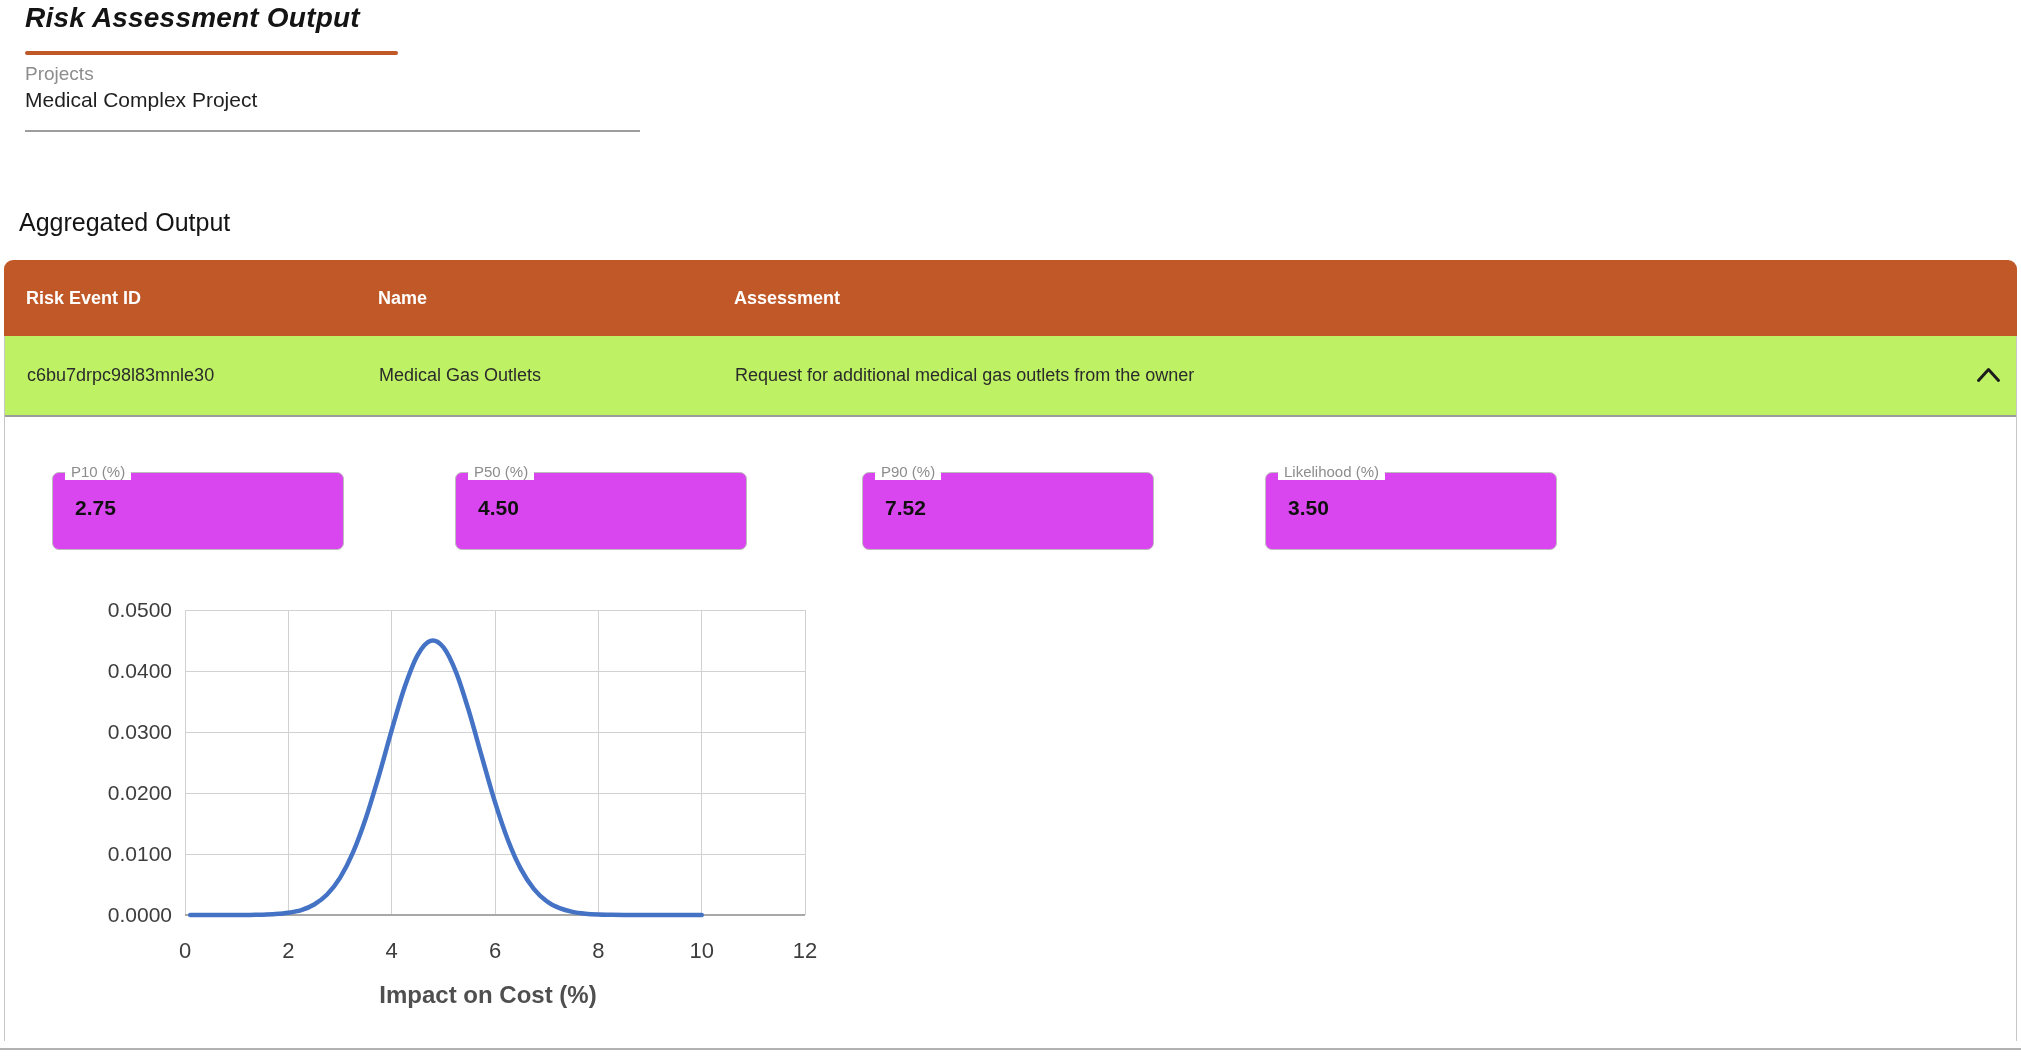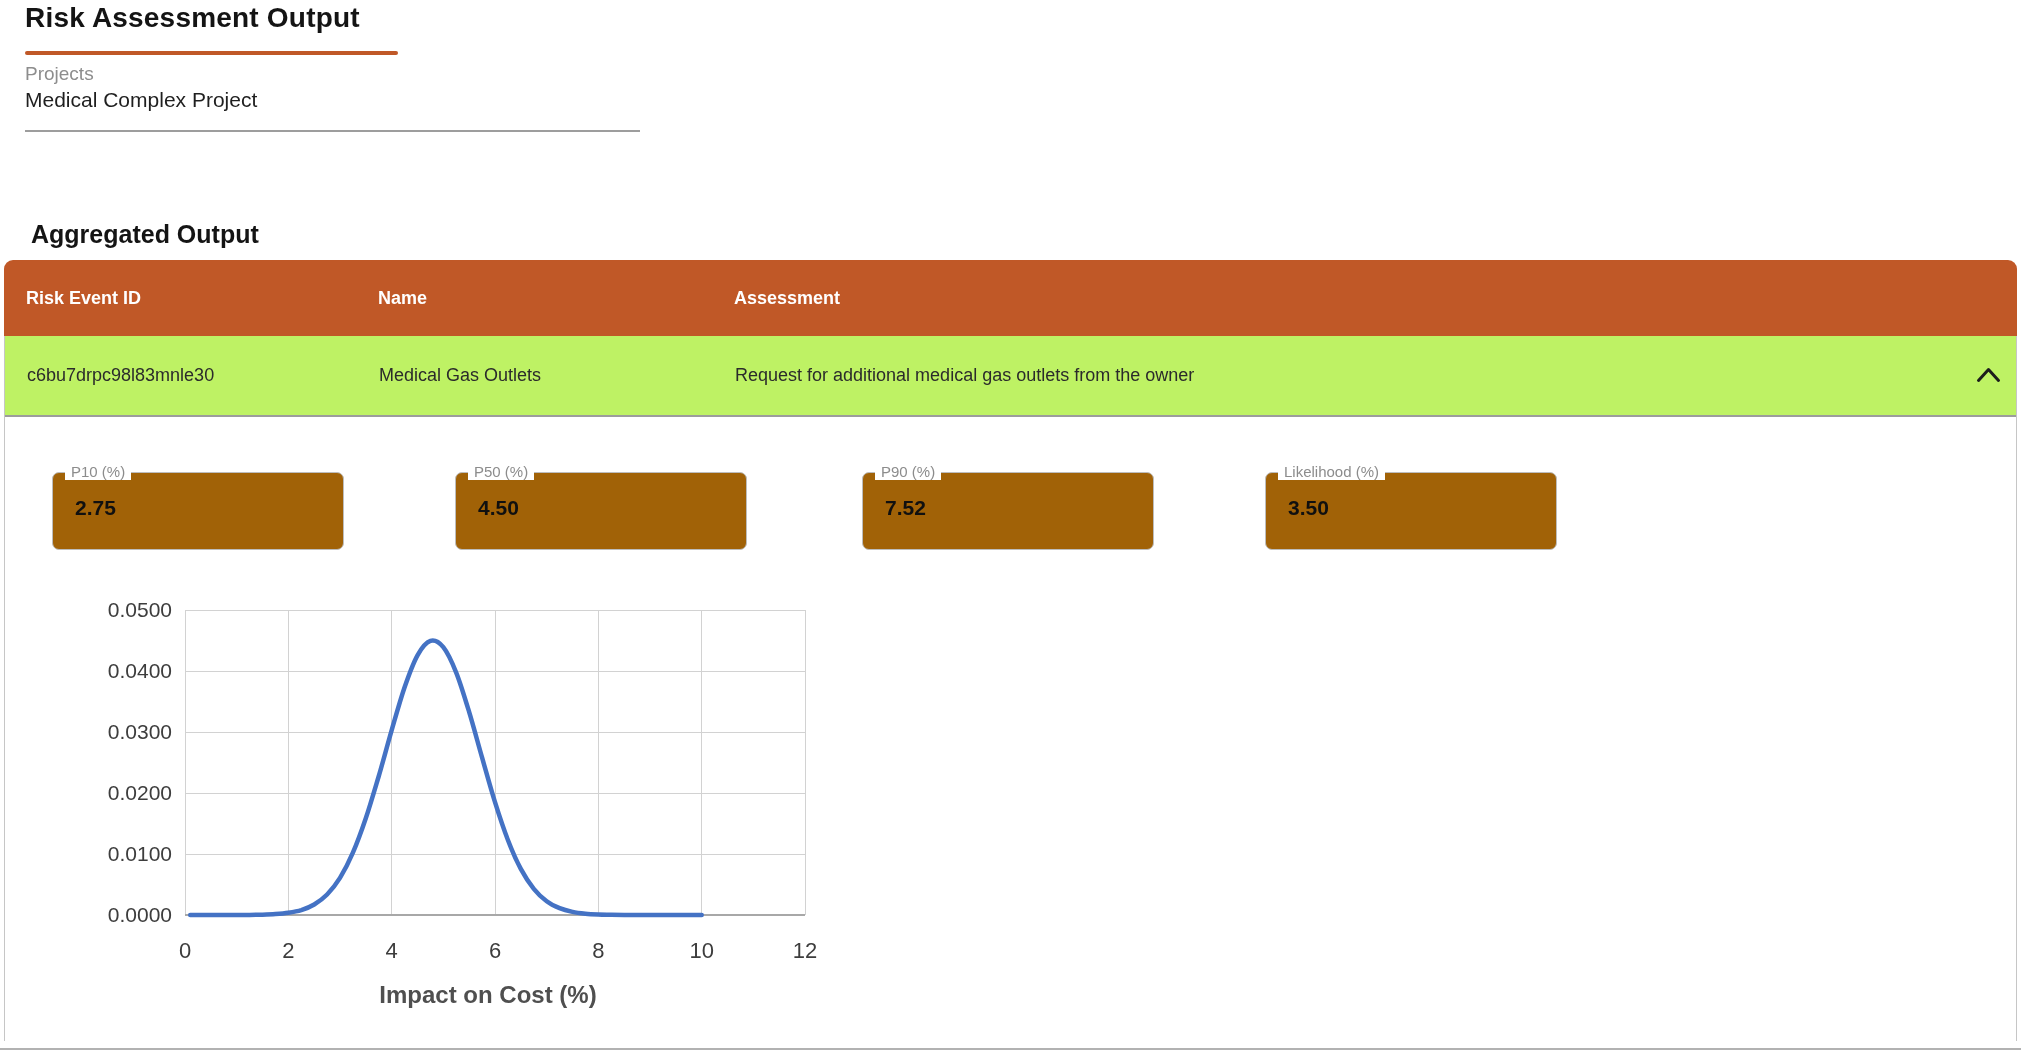--- a/index.html
+++ b/index.html
@@ -2,26 +2,26 @@
 <html><head>
 <meta charset="utf-8">
 <style>
   html,body{margin:0;padding:0;}
   body{
     width:2021px;height:1059px;position:relative;overflow:hidden;
     background:#ffffff;font-family:"Liberation Sans",sans-serif;
     -webkit-font-smoothing:antialiased;
   }
   .abs{position:absolute;}
-  .page-title{left:25px;top:2px;font-size:28px;font-weight:700;color:#141414;margin:0;letter-spacing:.2px;}
+  .page-title{left:25px;top:2px;font-size:28px;font-weight:700;color:#141414;margin:0;letter-spacing:.2px;font-style:italic;}
   .title-accent{left:25px;top:51px;width:373px;height:4px;background:#C05827;border-radius:2px;}
   .project-label{left:25px;top:63px;font-size:19px;color:#8d8d8d;}
   .project-value{left:25px;top:88px;font-size:21px;color:#1f1f1f;cursor:pointer;}
   .project-underline{left:25px;top:130px;width:615px;height:2px;background:#9d9d9d;}
-  .section-heading{left:15px;top:204px;font-size:25px;font-weight:700;color:#141414;margin:16px;}
+  .section-heading{left:15px;top:204px;font-size:25px;font-weight:400;color:#141414;margin:4px;}
 
   .table{left:4px;top:260px;width:2013px;}
   .thead{
     height:76px;background:#C05827;border-radius:9px 9px 0 0;
     display:flex;align-items:center;color:#ffffff;font-size:18px;font-weight:700;
   }
   .tbody{border-left:1px solid #c6c6c6;border-right:1px solid #c6c6c6;background:#ffffff;}
   .trow{
     height:79px;background:#bef264;border-bottom:2px solid #9c9c9c;
     display:flex;align-items:center;font-size:18px;color:#2b2b2b;position:relative;cursor:pointer;
@@ -29,21 +29,21 @@
   .col{box-sizing:border-box;padding-left:22px;white-space:nowrap;overflow:hidden;}
   .col-id{width:352px;}
   .col-name{width:356px;}
   .col-desc{flex:1;}
   .chevron{position:absolute;right:14px;top:29px;cursor:pointer;}
 
   .expand-panel{height:624px;position:relative;background:#ffffff;}
 
   .field{
     position:absolute;top:55px;width:290px;height:76px;
-    border:1px solid #bdbdbd;border-radius:7px;background:#a16207;cursor:text;
+    border:1px solid #bdbdbd;border-radius:7px;background:#d946ef;cursor:text;
   }
   .field-label{
     position:absolute;top:-10px;left:12px;background:#ffffff;
     padding:0 6px;font-size:15px;color:#8c8c8c;white-space:nowrap;
   }
   .field-value{position:absolute;left:22px;top:23px;font-size:21px;font-weight:600;color:#101010;}
 
   .chart-svg{position:absolute;left:55px;top:168px;}
   .chart-svg text{font-family:"Liberation Sans",sans-serif;}
 

